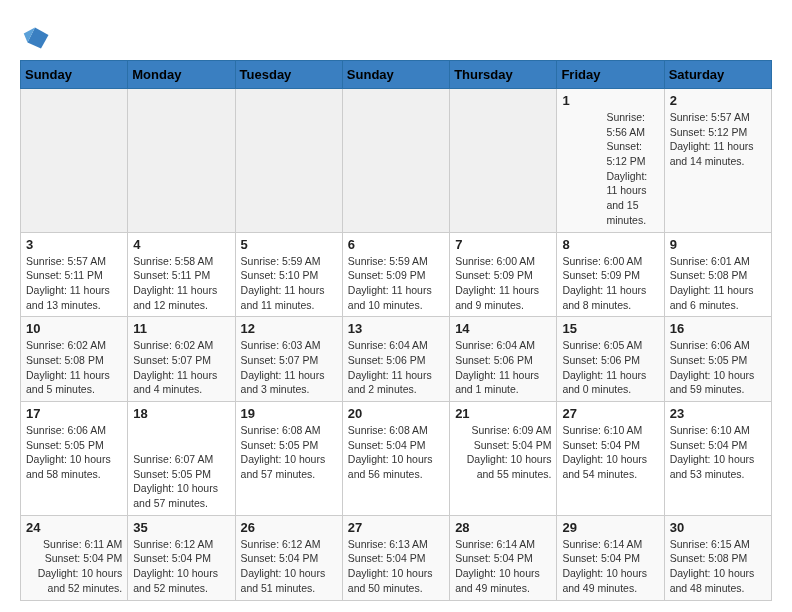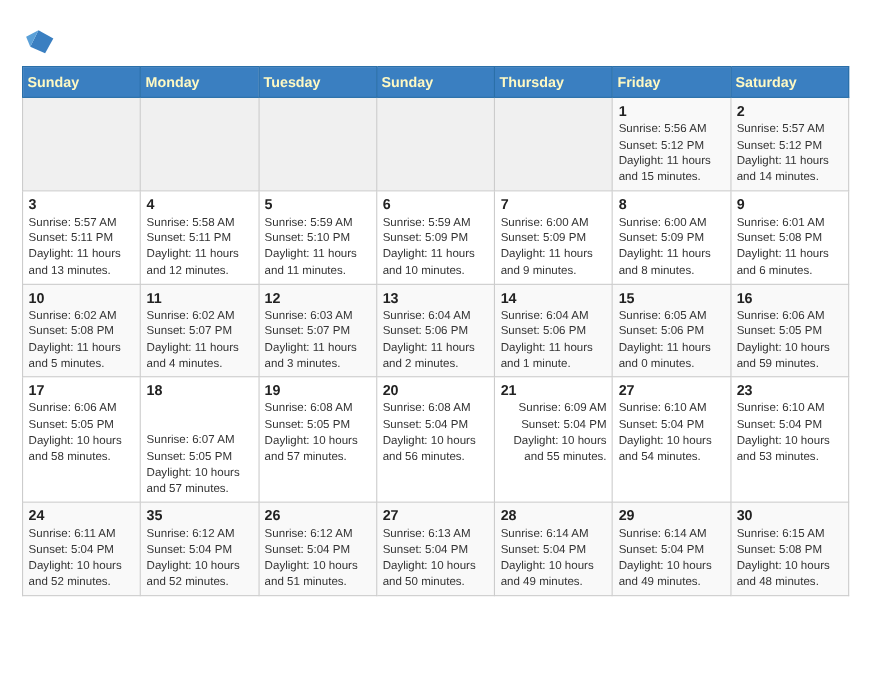--- a/index.html
+++ b/index.html
@@ -46,21 +46,21 @@
       font-weight: normal;
       color: #444;
     }
     .calendar {
       width: 100%;
       border-collapse: collapse;
       font-size: 11px;
     }
     .calendar thead tr th {
       background-color: #3a7fc1;
-      color: #fef9c3;
+      color: #000000;
       padding: 6px 4px;
       text-align: left;
       font-size: 13px;
       font-weight: bold;
       border: 1px solid #2a6fa8;
     }
     .calendar tbody tr td {
       border: 1px solid #ccc;
       vertical-align: top;
       padding: 4px 5px;
@@ -122,21 +122,21 @@
   </thead>
   <tbody>
   <tr>
         <td class="empty"></td>
         <td class="empty"></td>
         <td class="empty"></td>
         <td class="empty"></td>
         <td class="empty"></td>
         <td>
           <span class="day-number">1</span>
-          <div class="day-info" style="white-space: pre-line;">Sunrise: 5:56 AM
+          <div class="day-info" style="white-space: pre-line; margin-left: 44px;">Sunrise: 5:56 AM
 Sunset: 5:12 PM
 Daylight: 11 hours
 and 15 minutes.</div>
         </td>
         <td>
           <span class="day-number">2</span>
           <div class="day-info" style="white-space: pre-line;">Sunrise: 5:57 AM
 Sunset: 5:12 PM
 Daylight: 11 hours
 and 14 minutes.</div>
@@ -291,21 +291,21 @@
           <span class="day-number">23</span>
           <div class="day-info" style="white-space: pre-line;">Sunrise: 6:10 AM
 Sunset: 5:04 PM
 Daylight: 10 hours
 and 53 minutes.</div>
         </td>
       </tr>
       <tr>
         <td>
           <span class="day-number">24</span>
-          <div class="day-info" style="white-space: pre-line;">Sunrise: 6:11 AM
+          <div class="day-info" style="white-space: pre-line; text-align: right;">Sunrise: 6:11 AM
 Sunset: 5:04 PM
 Daylight: 10 hours
 and 52 minutes.</div>
         </td>
         <td>
           <span class="day-number">35</span>
           <div class="day-info" style="white-space: pre-line;">Sunrise: 6:12 AM
 Sunset: 5:04 PM
 Daylight: 10 hours
 and 52 minutes.</div>

